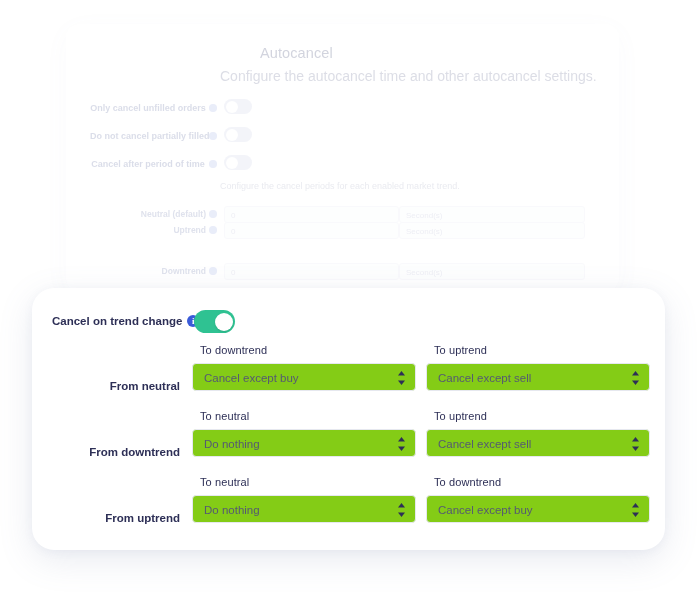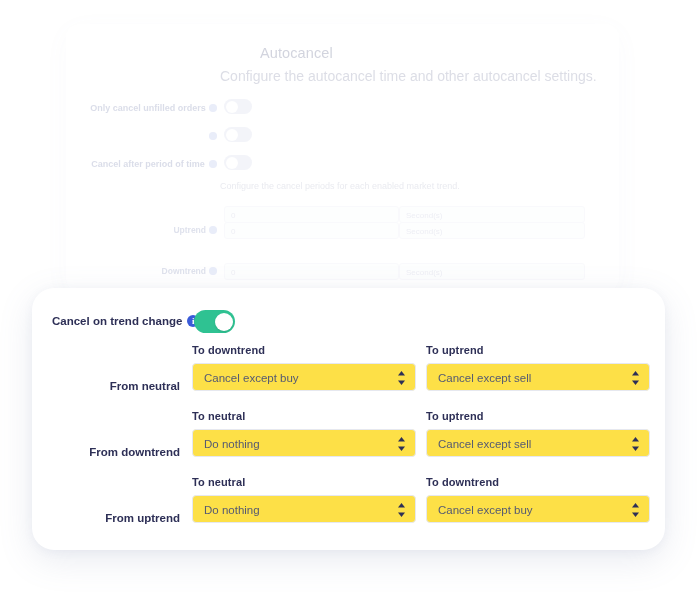--- a/index.html
+++ b/index.html
@@ -239,33 +239,34 @@
   }
   .cell {
     position: absolute;
     top: 0;
     width: 224px;
   }
   .cell.c1 { left: 160px; }
   .cell.c2 { left: 394px; }
   .cell-title {
     font-size: 11px;
-    font-weight: 700;
+    font-weight: 400;
     color: #2d2f56;
     margin-bottom: 7px;
     letter-spacing: .1px;
+    margin-left: 8px;
   }
   .select {
     position: relative;
     width: 100%;
     height: 28px;
     box-sizing: border-box;
     border: 1px solid #e6e8ef;
     border-radius: 4px;
-    background: #fde047;
+    background: #84cc16;
     cursor: pointer;
   }
   .select .val {
     position: absolute;
     left: 11px;
     top: 0;
     right: 28px;
     height: 28px;
     line-height: 28px;
     font-size: 11.5px;
@@ -295,36 +296,41 @@
     <div class="bg-row" style="top:74px;">
       <div class="bg-label-wrap">
         <div class="bg-row-label" style="right:11px;">Only cancel unfilled orders</div>
         <span class="bg-info"></span>
       </div>
       <div class="bg-toggle"></div>
     </div>
 
     <div class="bg-row" style="top:102px;">
       <div class="bg-label-wrap">
+        <div class="bg-row-label" style="right:11px;">Do not cancel partially filled</div>
         <span class="bg-info"></span>
       </div>
       <div class="bg-toggle"></div>
     </div>
 
     <div class="bg-row" style="top:130px;">
       <div class="bg-label-wrap">
         <div class="bg-row-label" style="right:11px;">Cancel after period of time</div>
         <span class="bg-info"></span>
       </div>
       <div class="bg-toggle"></div>
     </div>
 
     <div class="bg-hint">Configure the cancel periods for each enabled market trend.</div>
 
     <div class="bg-field-row" style="top:182px;">
+      <div class="bg-field-label">
+        <span class="t">Neutral (default)</span>
+        <span class="bg-info"></span>
+      </div>
       <div class="bg-input a">0</div>
       <div class="bg-input b">Second(s)</div>
     </div>
 
     <div class="bg-field-row" style="top:198px;">
       <div class="bg-field-label">
         <span class="t">Uptrend</span>
         <span class="bg-info"></span>
       </div>
       <div class="bg-input a">0</div>

